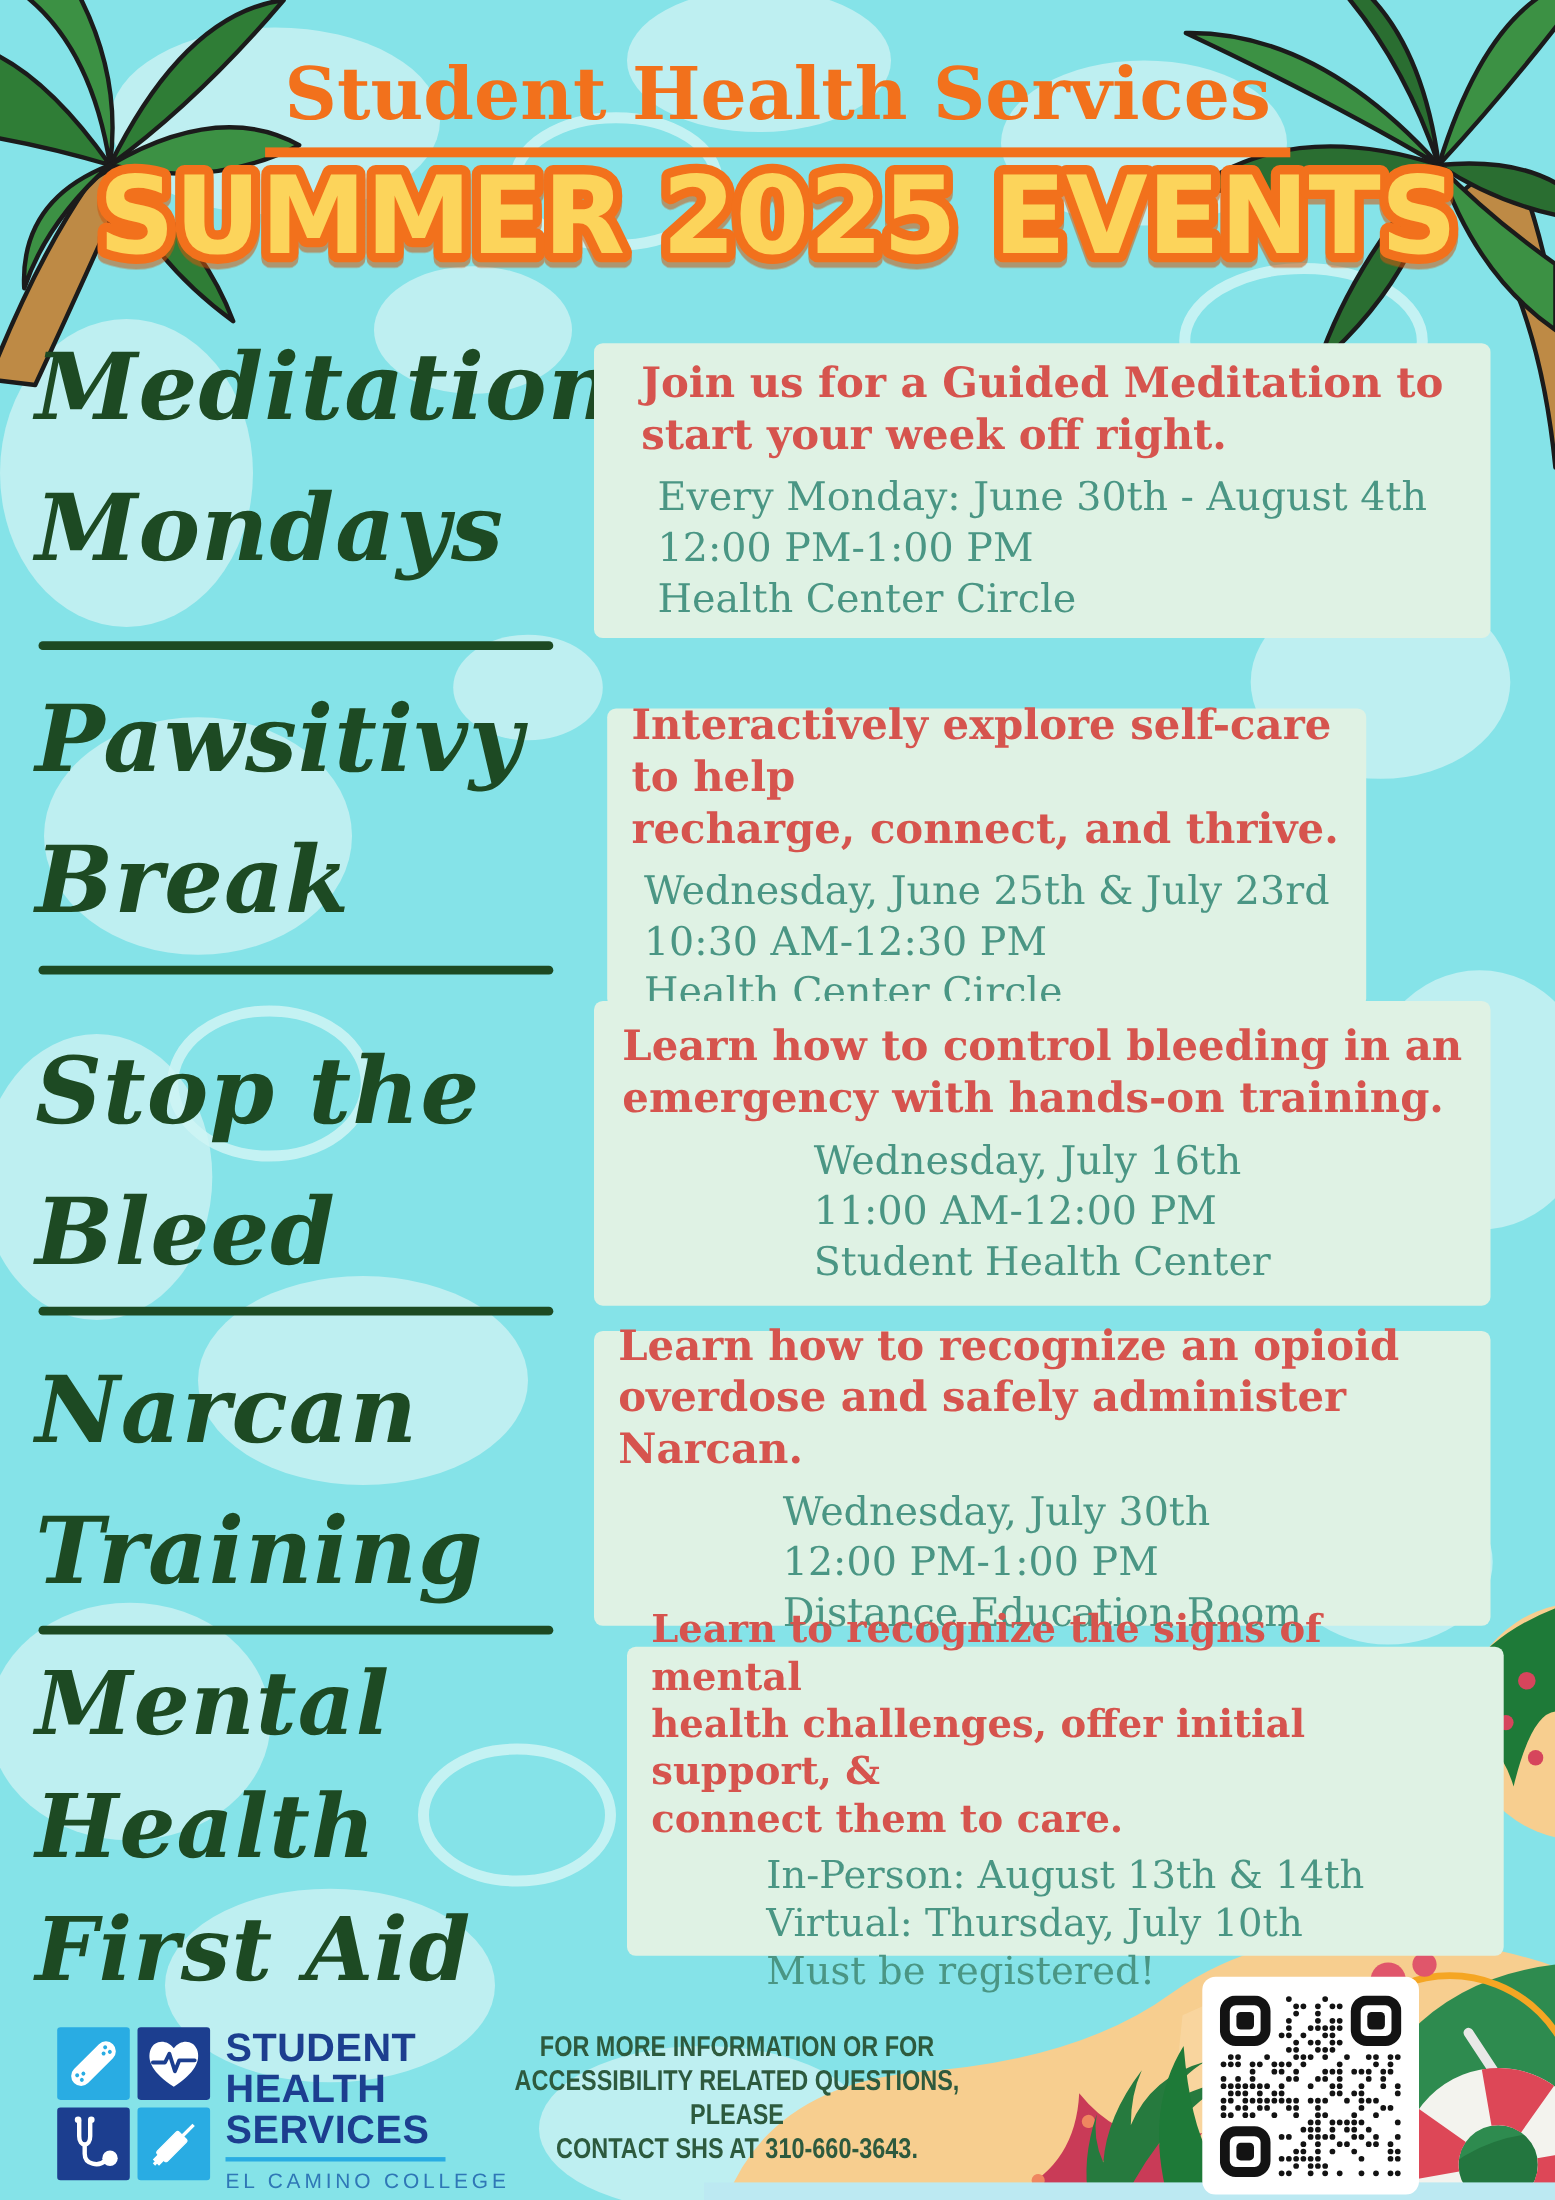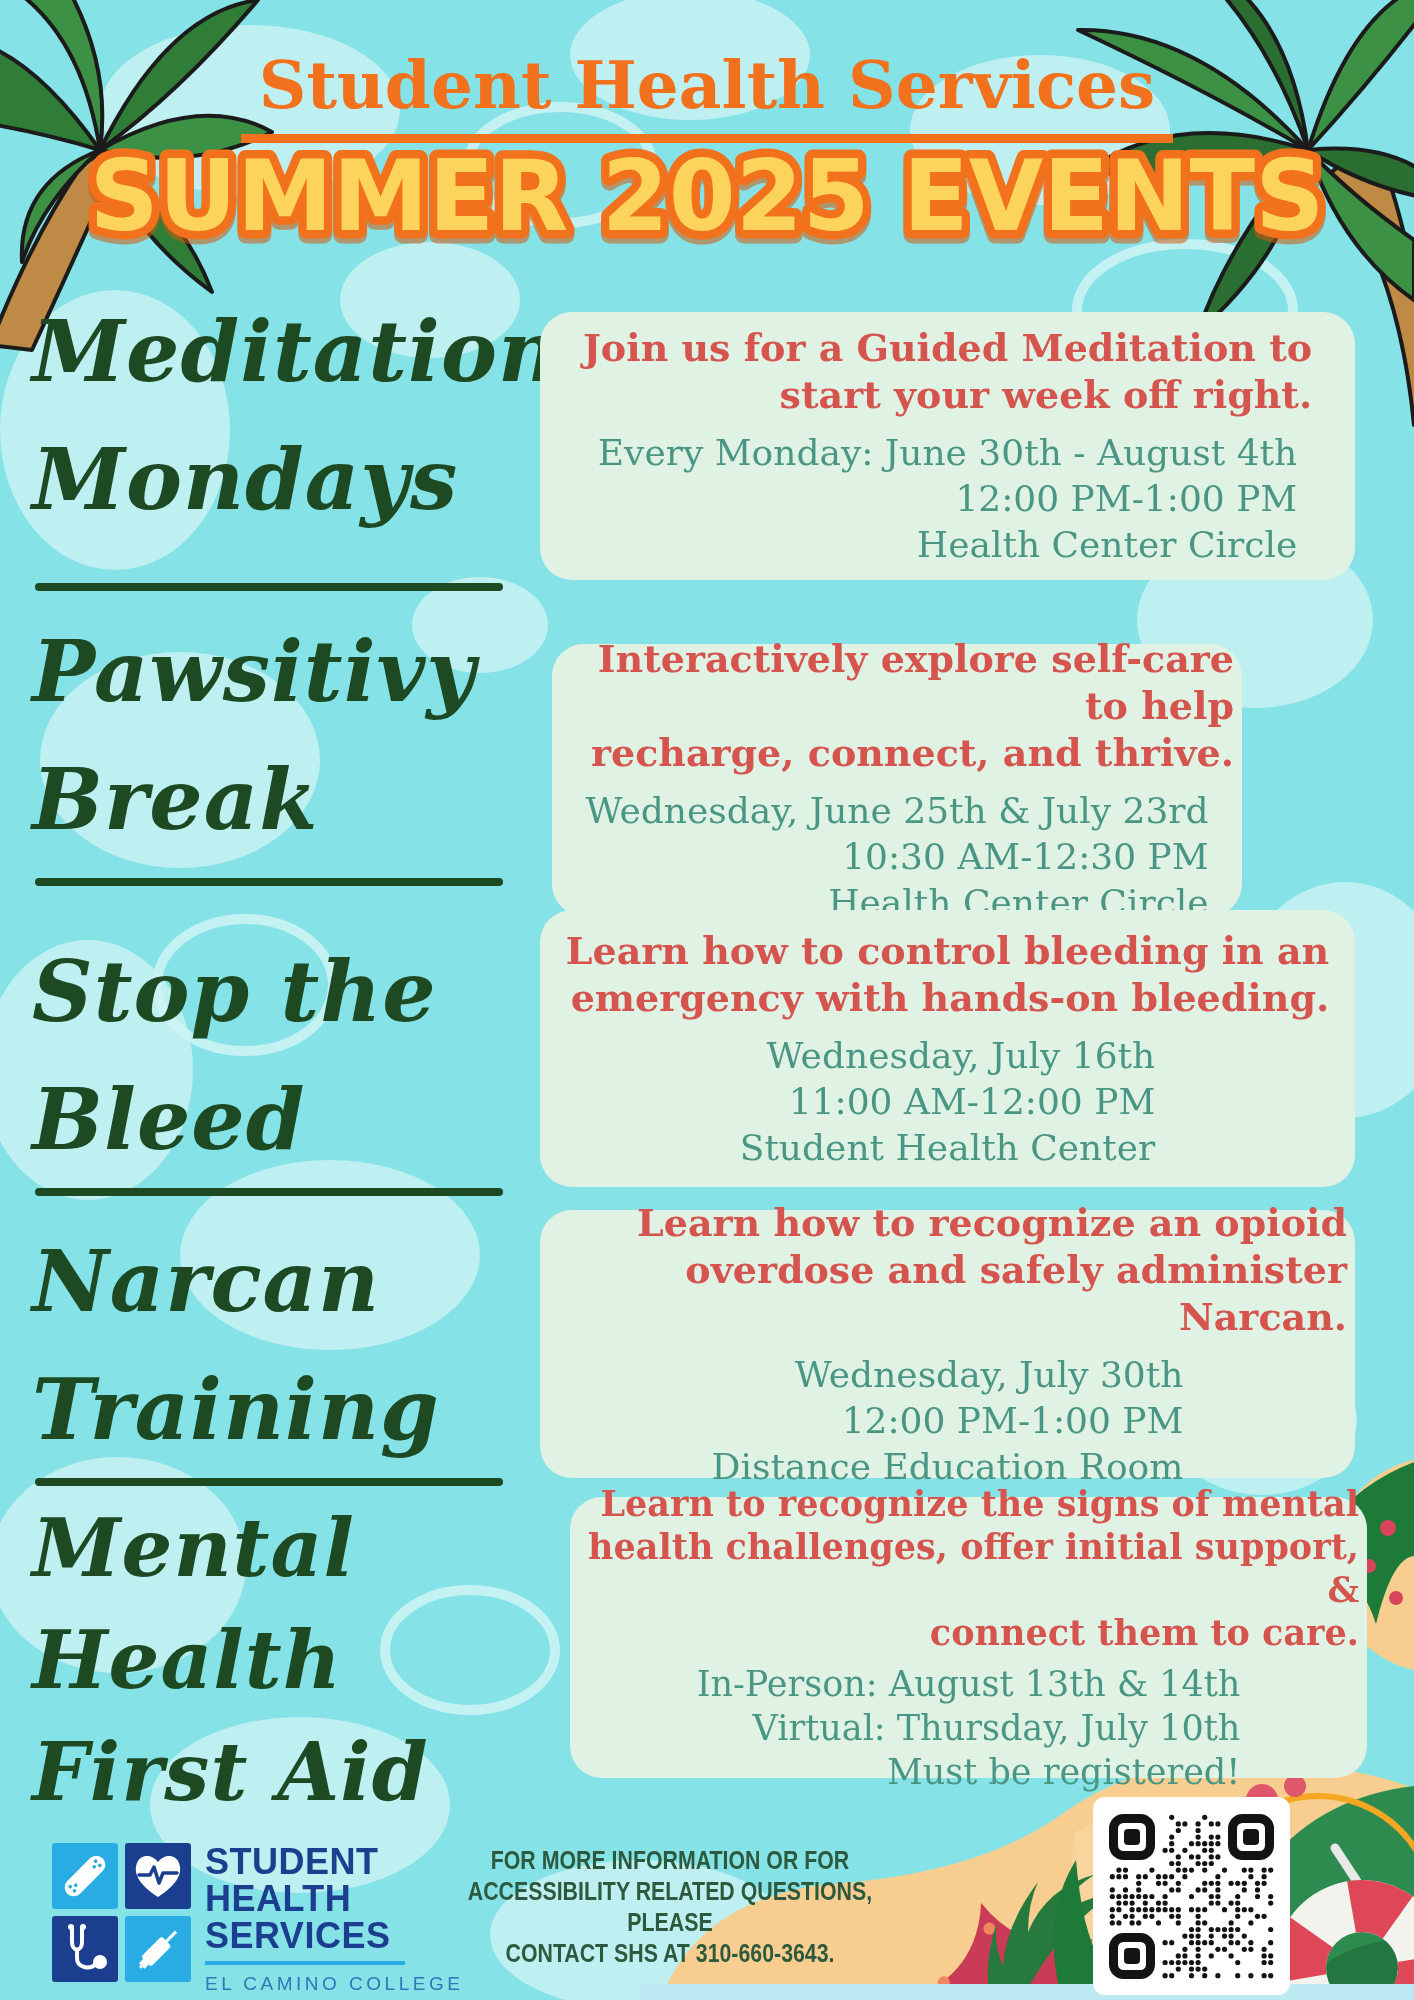--- a/index.html
+++ b/index.html
@@ -12,21 +12,21 @@
   .banner-svg{position:absolute;top:118px;left:0;filter:drop-shadow(0 5px 0 rgba(205,88,12,.55));}
 
   
   .event-title{position:absolute;left:32px;width:500px;color:#1D4A23;font-family:"DejaVu Serif",serif;font-style:italic;font-weight:bold;font-size:84px;line-height:128px;letter-spacing:1px;}
   .event-title.t5{line-height:112px;font-size:80px;}
   .t1{top:288px;} .t2{top:608px;} .t3{top:928px;} .t4{top:1218px;} .t5{top:1492px;}
   .title-underline{position:absolute;left:35px;width:468px;height:8px;background:#1D4A23;border-radius:4px;}
   .u1{top:583px;} .u2{top:878px;} .u3{top:1188px;} .u4{top:1478px;}
 
   
-  .card{position:absolute;background:#DFF2E4;border-radius:32px;display:flex;flex-direction:column;justify-content:center;align-items:center;text-align:right;gap:12px;padding:14px 8px;box-sizing:border-box;}
+  .card{position:absolute;background:#DFF2E4;border-radius:8px;display:flex;flex-direction:column;justify-content:center;align-items:center;text-align:left;gap:12px;padding:14px 22px;box-sizing:border-box;}
   .card .desc{color:#D6544E;font-weight:bold;font-size:38px;line-height:47px;}
   .card .details{color:#4A9684;font-weight:normal;font-size:36px;line-height:46px;}
   .c1{left:540px;top:312px;width:815px;height:268px;}
   .c2{left:552px;top:644px;width:690px;height:272px;}
   .c3{left:540px;top:910px;width:815px;height:277px;}
   .c4{left:540px;top:1210px;width:815px;height:268px;}
   .c5{left:570px;top:1497px;width:797px;height:281px;gap:8px;}
   .c5 .desc{font-size:35px;line-height:43px;}
   .c5 .details{font-size:35px;line-height:44px;}
 
@@ -172,21 +172,21 @@
   </div>
 
   <div class="event-title t3">
     <div>Stop the</div>
     <div>Bleed</div>
   </div>
   <div class="title-underline u3"></div>
   <div class="card c3">
     <div class="desc">
       <div>Learn how to control bleeding in an</div>
-      <div>emergency with hands-on bleeding.</div>
+      <div>emergency with hands-on training.</div>
     </div>
     <div class="details">
       <div>Wednesday, July 16th</div>
       <div>11:00 AM-12:00 PM</div>
       <div>Student Health Center</div>
     </div>
   </div>
 
   <div class="event-title t4">
     <div>Narcan</div>

